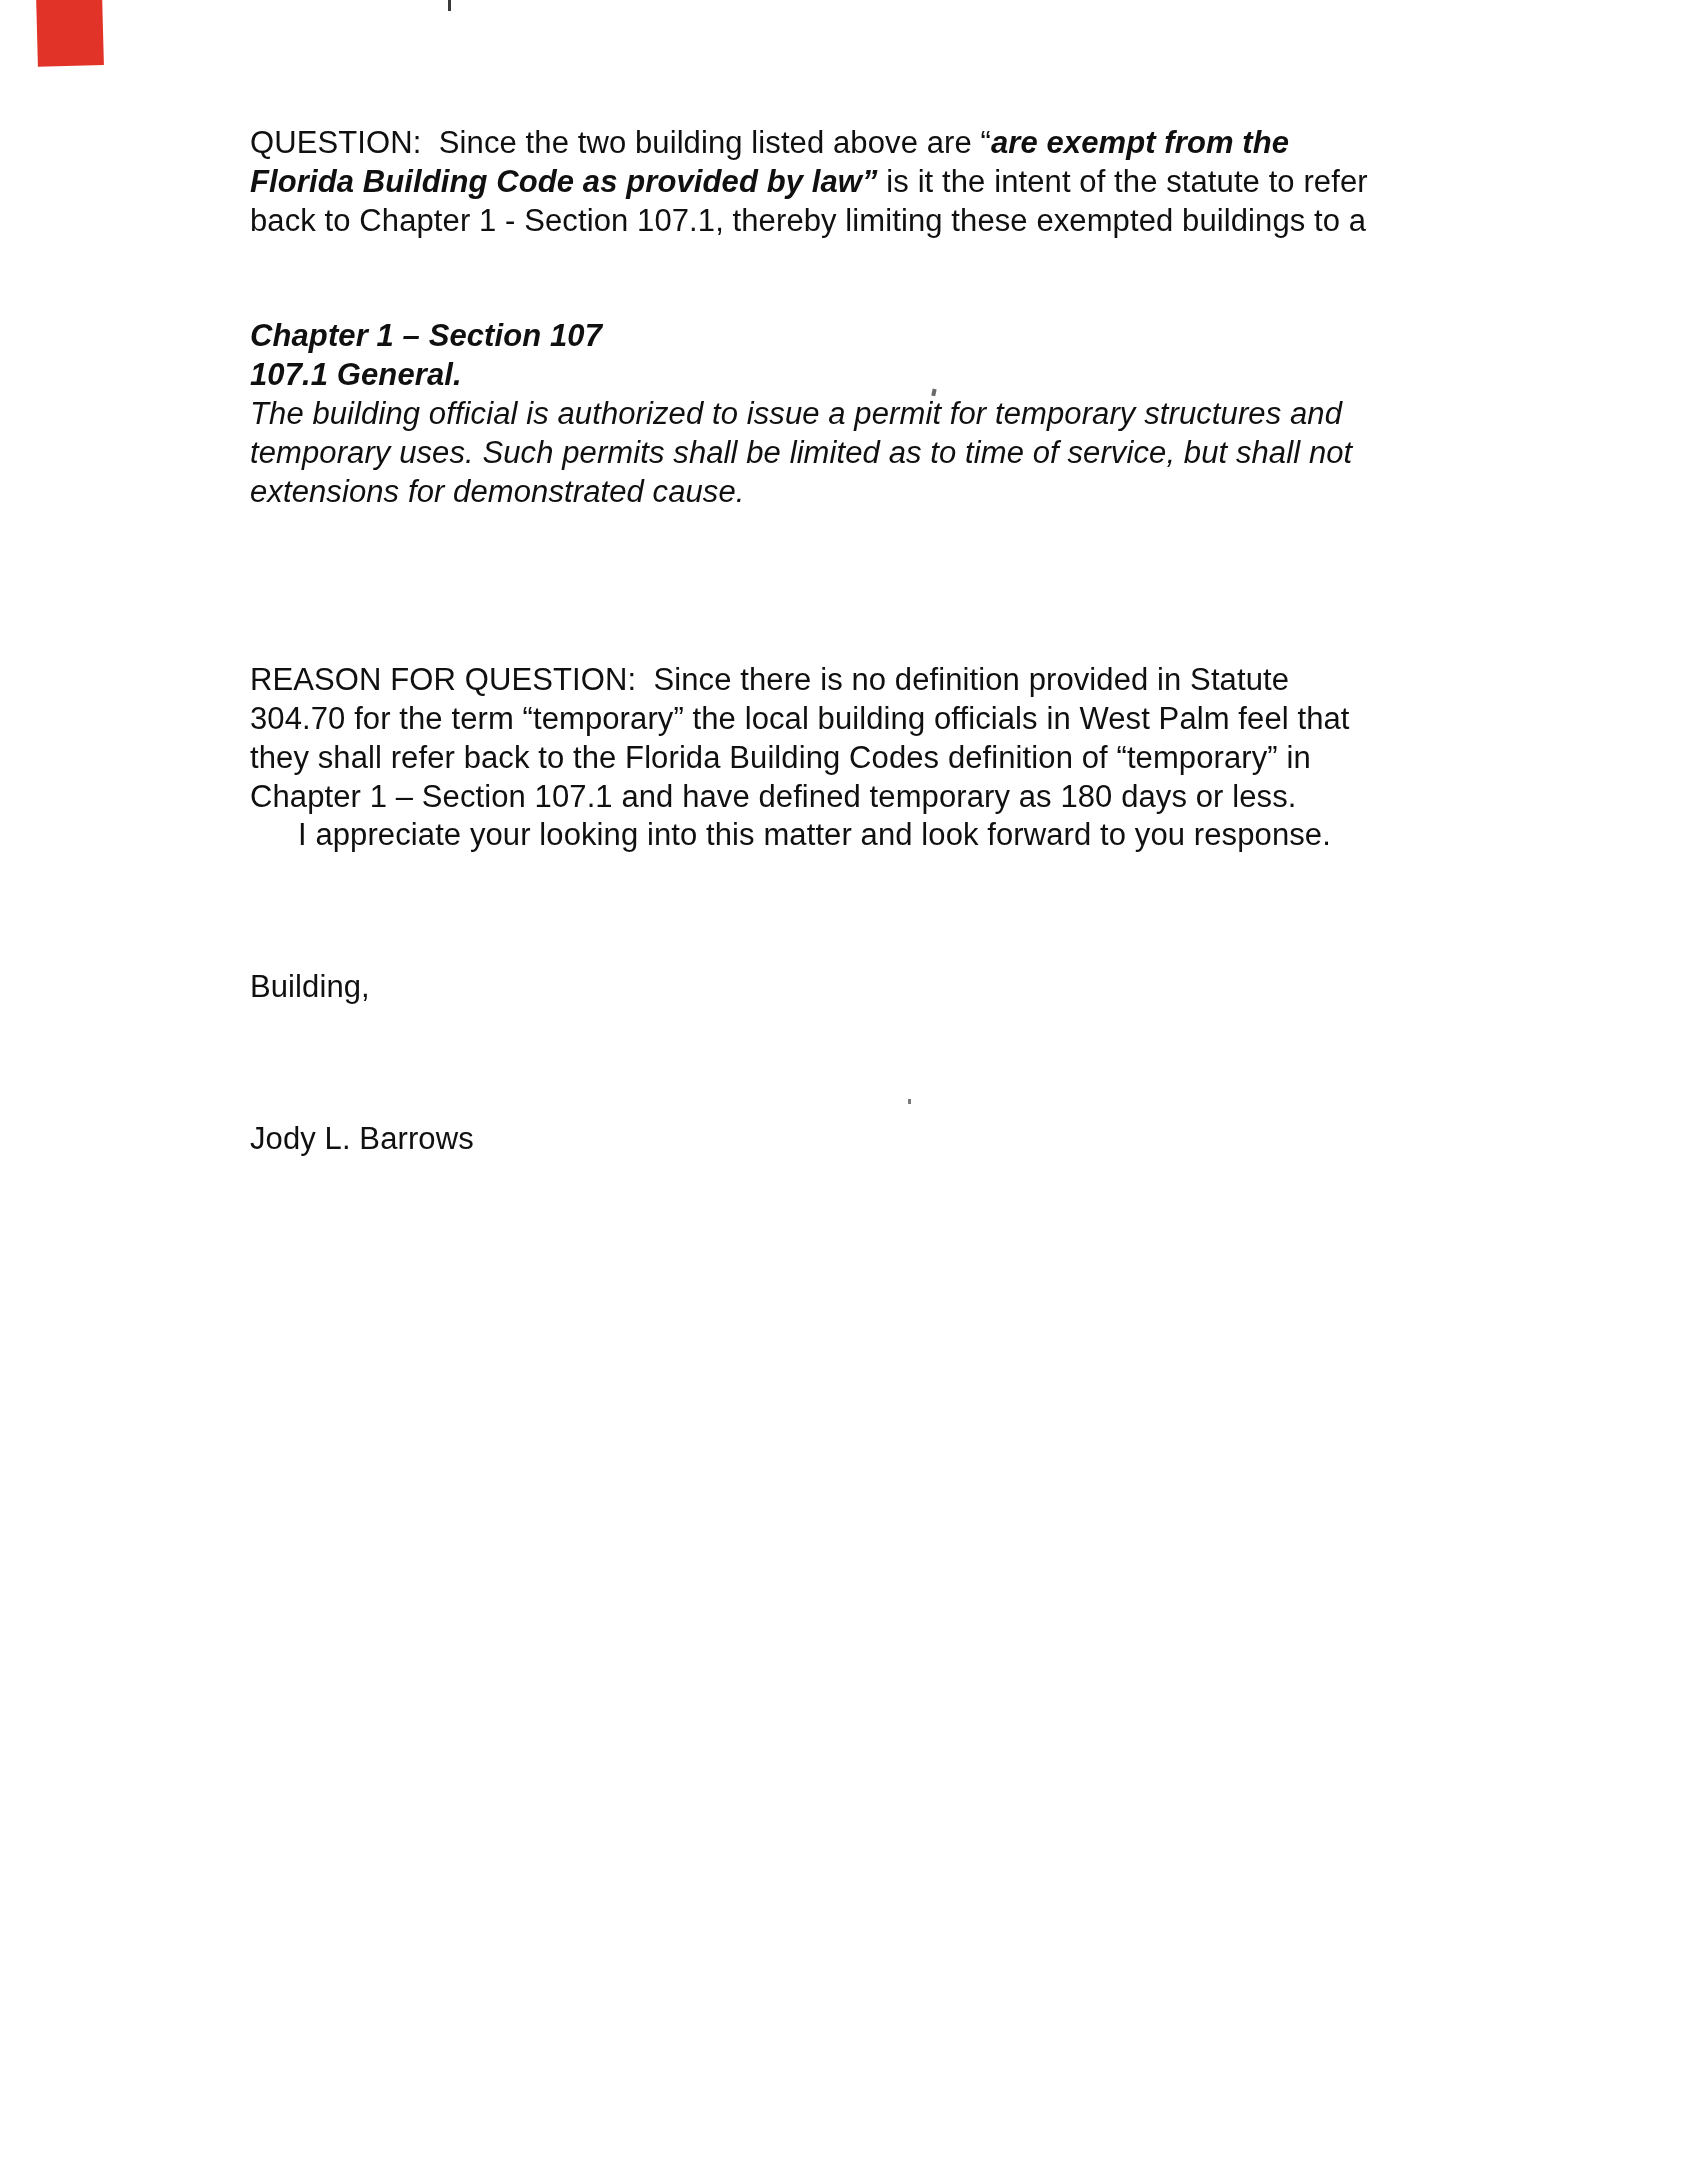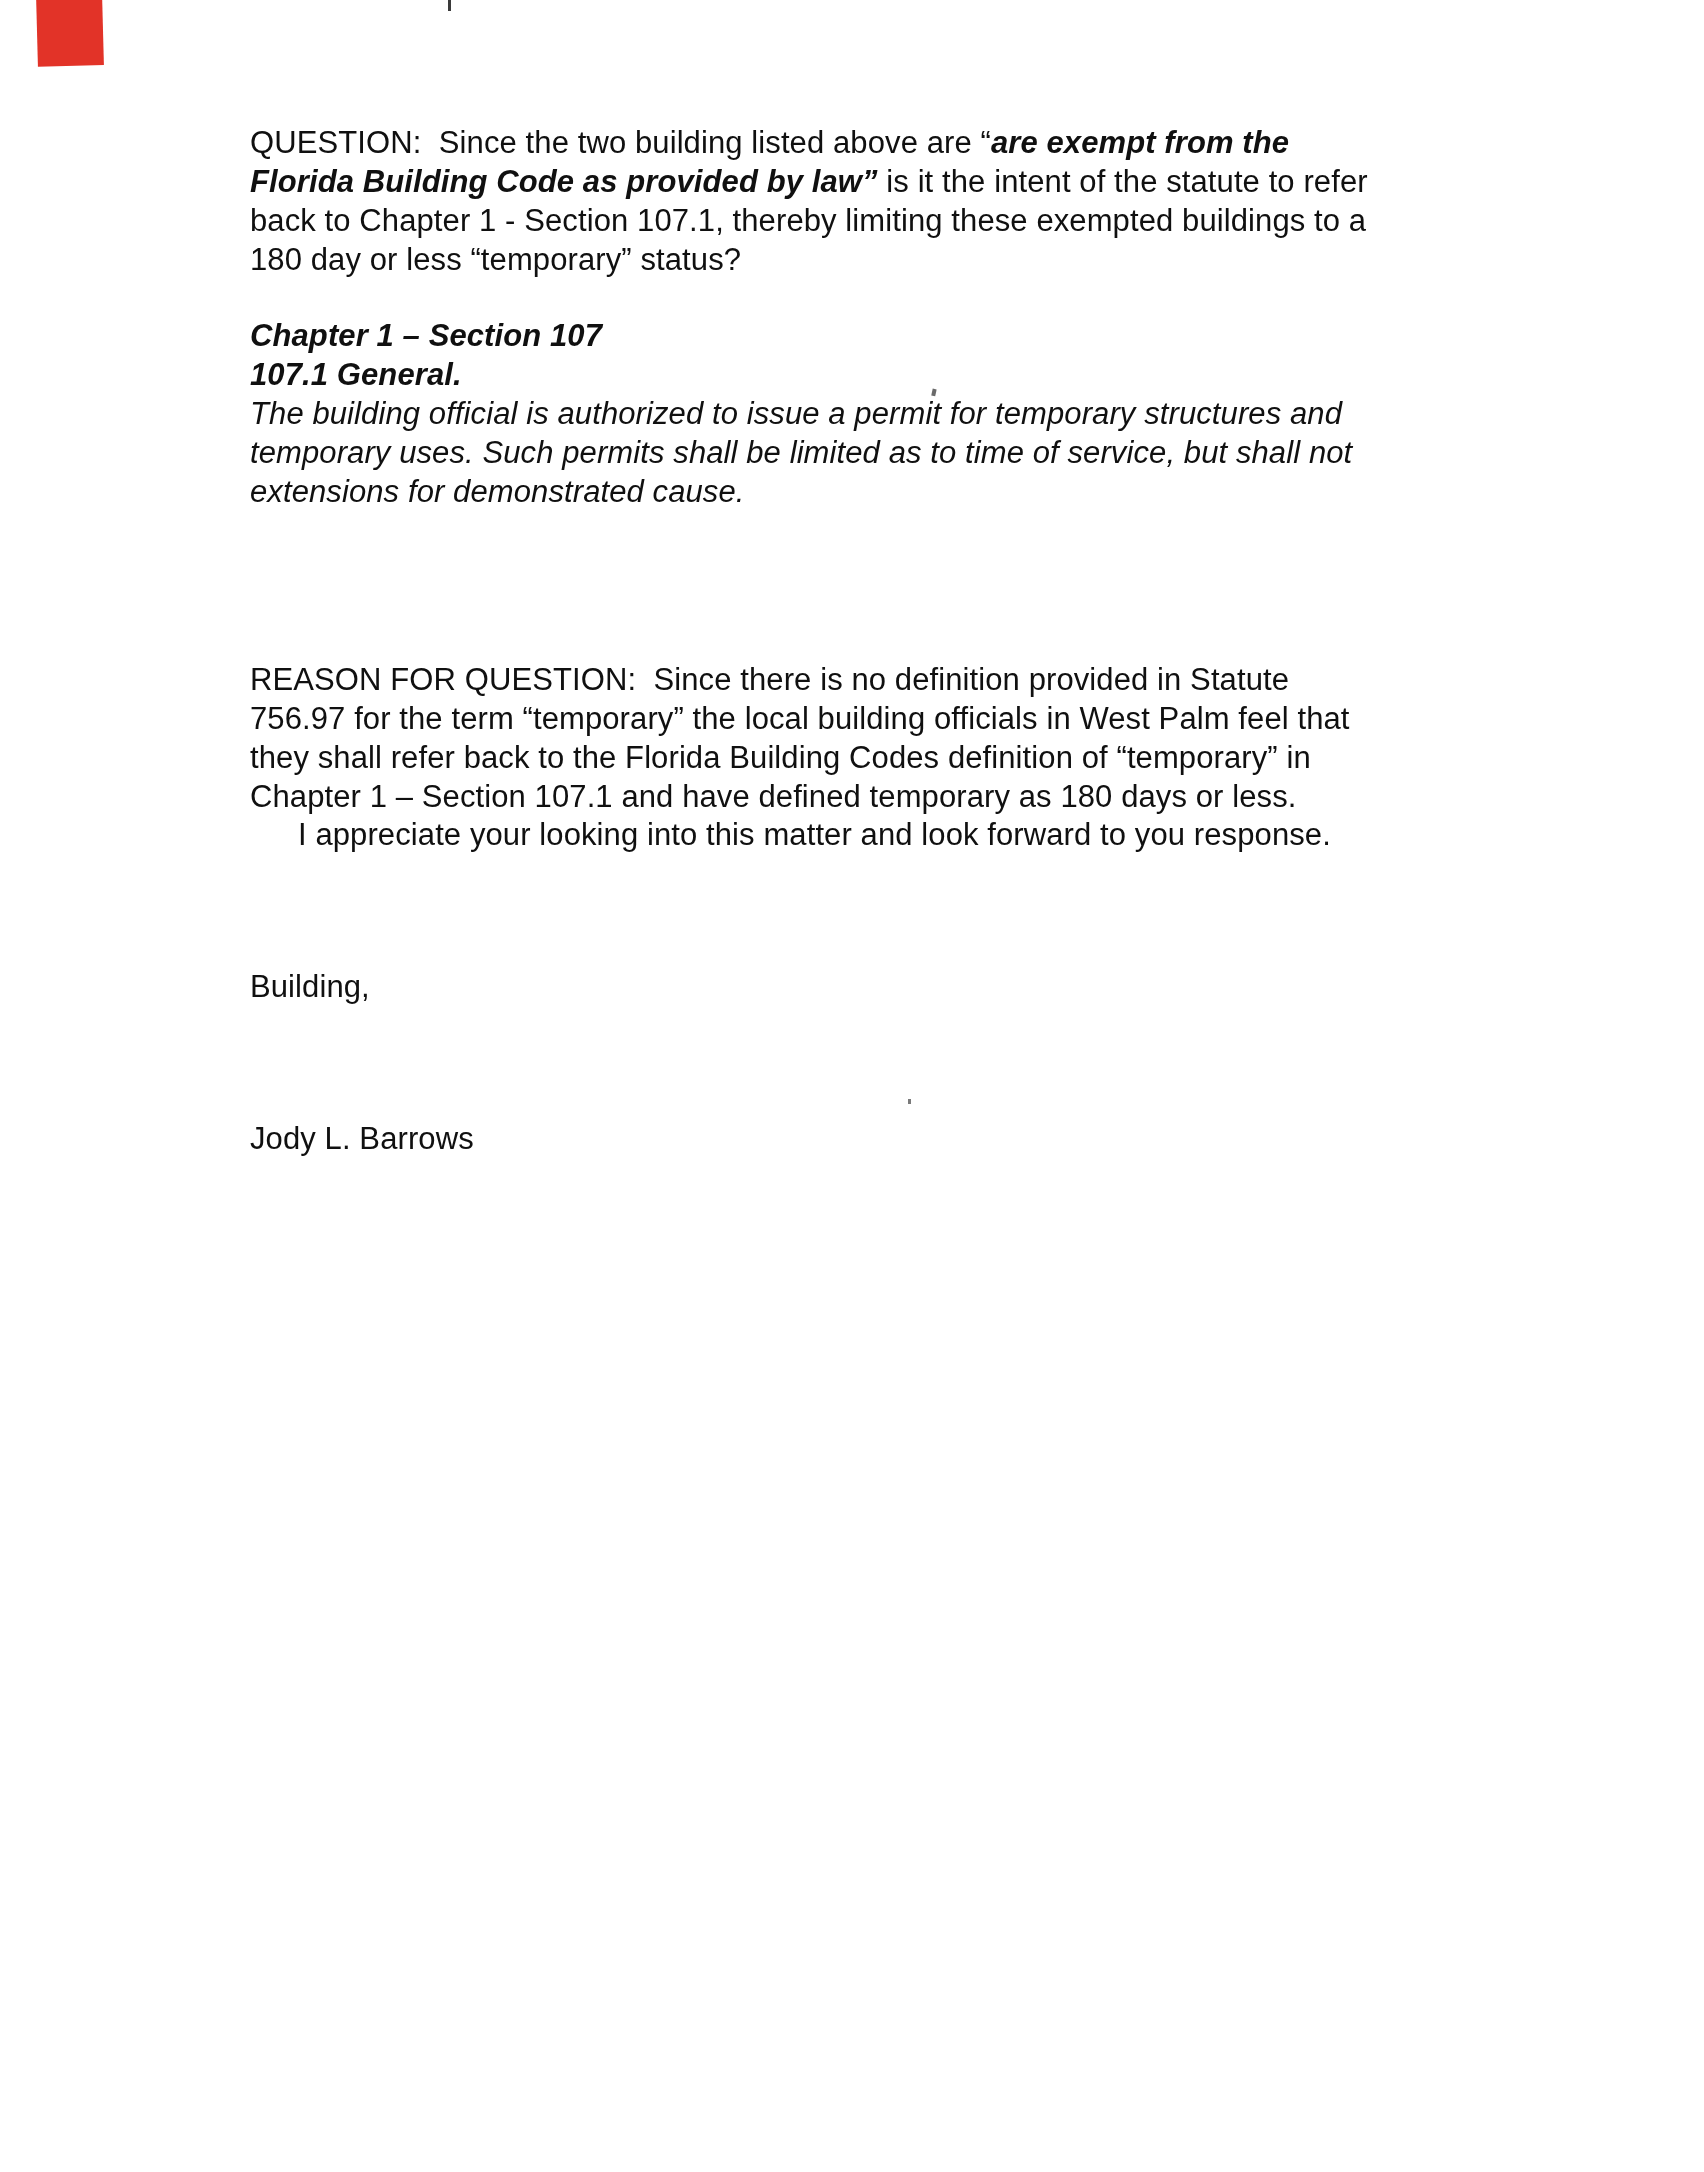--- a/index.html
+++ b/index.html
@@ -58,34 +58,33 @@
   <div class="speck speck-b"></div>
   <div class="speck speck-c"></div>
   <div class="speck speck-d"></div>
   <div class="speck speck-e"></div>
   <div class="speck speck-f"></div>
 
   <div class="para" style="top:123px;">
     <div class="line"><span class="reg">QUESTION:  Since the two building listed above are “</span><span class="bi">are exempt from the</span></div>
     <div class="line"><span class="bi">Florida Building Code as provided by law”</span><span class="reg"> is it the intent of the statute to refer</span></div>
     <div class="line"><span class="reg">back to Chapter 1 - Section 107.1, thereby limiting these exempted buildings to a</span></div>
-    <div class="line"><span class="reg">180 day or less “temporary” status?</span></div>
   </div>
 
   <div class="para" style="top:316px;">
     <div class="line bi">Chapter 1 – Section 107</div>
     <div class="line bi">107.1 General.</div>
     <div class="line it">The building official is authorized to issue a permit for temporary structures and</div>
     <div class="line it">temporary uses. Such permits shall be limited as to time of service, but shall not</div>
     <div class="line it">extensions for demonstrated cause.</div>
   </div>
 
   <div class="para" style="top:660px;">
     <div class="line">REASON FOR QUESTION:  Since there is no definition provided in Statute</div>
-    <div class="line">756.97 for the term “temporary” the local building officials in West Palm feel that</div>
+    <div class="line">304.70 for the term “temporary” the local building officials in West Palm feel that</div>
     <div class="line">they shall refer back to the Florida Building Codes definition of “temporary” in</div>
     <div class="line">Chapter 1 – Section 107.1 and have defined temporary as 180 days or less.</div>
   </div>
 
   <div class="para" style="top:815px; left:298px;">
     <div class="line">I appreciate your looking into this matter and look forward to you response.</div>
   </div>
 
   <div class="para" style="top:967px;">
     <div class="line">Building,</div>

